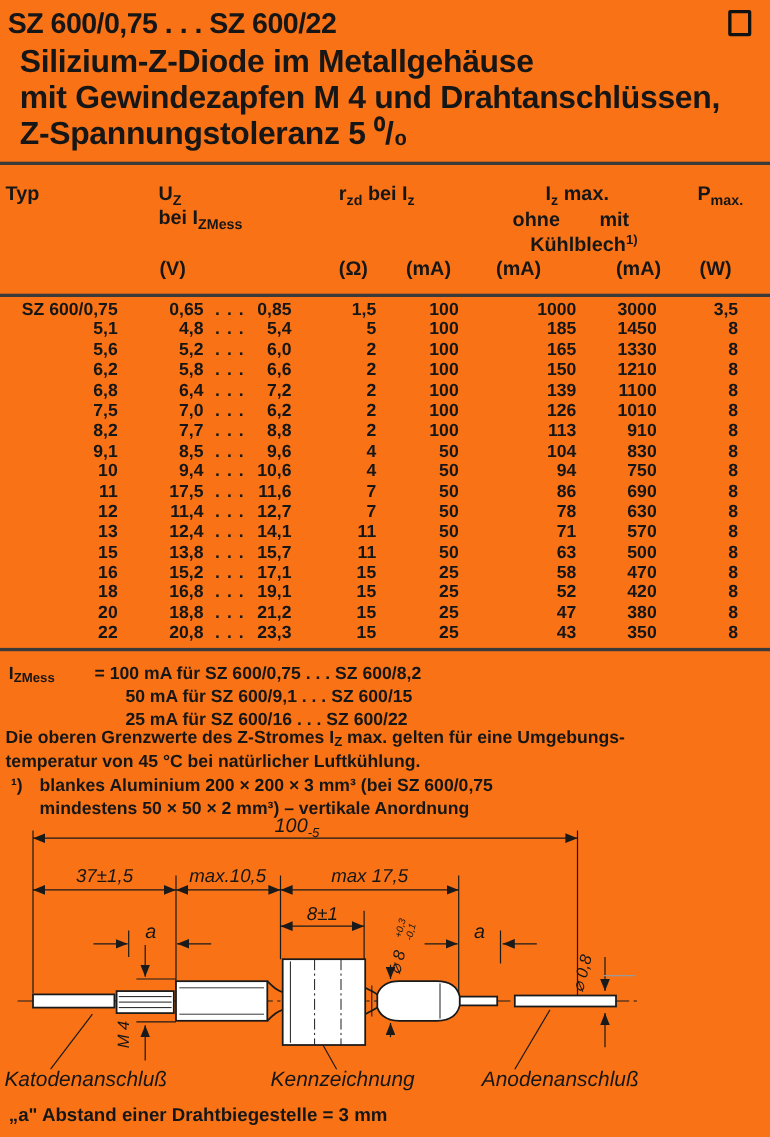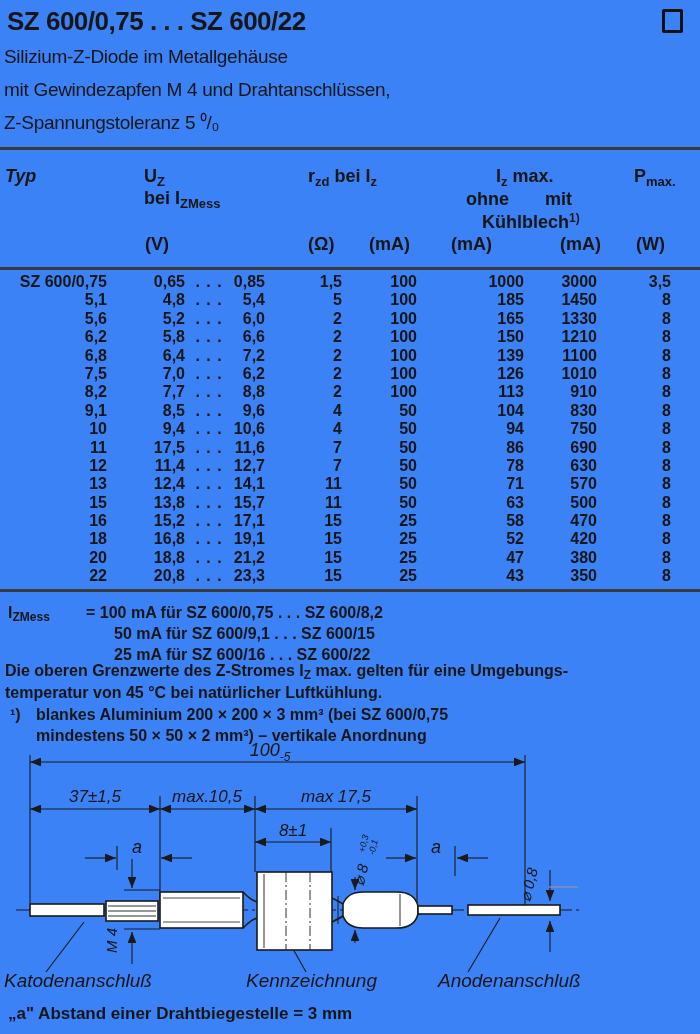--- a/index.html
+++ b/index.html
@@ -1,22 +1,22 @@
 <!DOCTYPE html>
 <html><head>
 <meta charset="utf-8">
 <style>
   html,body{margin:0;padding:0;background:#e8e8e4;}
-  .page{position:relative;width:700px;height:1034px;background:#3b82f6;overflow:hidden;
+  .page{position:relative;width:700px;height:1034px;background:#f97316;overflow:hidden;
         font-family:"Liberation Sans",sans-serif;color:#161616;}
   .abs{position:absolute;white-space:nowrap;}
   
   .title{left:7px;top:6px;font-size:26px;font-weight:700;letter-spacing:-0.5px;}
   .docbox{left:662px;top:9px;width:15px;height:18px;border:3px solid #111;border-radius:2px;}
-  .subtitle{left:4px;top:40px;font-size:19px;font-weight:400;line-height:33px;letter-spacing:-0.3px;white-space:nowrap;}
+  .subtitle{left:18px;top:40px;font-size:29px;font-weight:700;line-height:33px;letter-spacing:-0.3px;white-space:nowrap;}
   .rule{left:0;width:700px;height:3px;background:#3a3a3a;}
   .r1{top:147px;} .r2{top:267px;} .r3{top:589px;}
   
   .th{font-size:18px;font-weight:700;}
   .th sub,.sub13{font-size:13px;vertical-align:-4px;font-weight:700;}
   .th sup{font-size:12px;vertical-align:6px;}
   
   .tbody{position:absolute;left:0;top:273px;width:628px;}
   .trow{display:grid;grid-template-columns:110px 78px 42px 38px 77px 75px 107px 73px 74px;
         height:18.4px;line-height:18.4px;font-size:16px;font-weight:700;}
@@ -37,21 +37,21 @@
 
   <div class="abs title">SZ 600/0,75 . . . SZ 600/22</div>
   <div class="abs docbox"></div>
   <div class="abs subtitle">
     <div>Silizium-Z-Diode im Metallgehäuse</div>
     <div>mit Gewindezapfen M 4 und Drahtanschlüssen,</div>
     <div>Z-Spannungstoleranz 5 ⁰/₀</div>
   </div>
   <div class="abs rule r1"></div>
 
-  <div class="abs th" style="left:5px;top:166px;font-style:italic;">Typ</div>
+  <div class="abs th" style="left:5px;top:166px;">Typ</div>
   <div class="abs th" style="left:144px;top:166px;"><span>U</span><sub>Z</sub></div>
   <div class="abs th" style="left:144px;top:188px;"><span>bei I</span><sub>ZMess</sub></div>
   <div class="abs th" style="left:308px;top:166px;"><span>r</span><sub>zd</sub><span> bei I</span><sub>z</sub></div>
   <div class="abs th" style="left:496px;top:166px;"><span>I</span><sub>z</sub><span> max.</span></div>
   <div class="abs th" style="left:466px;top:189px;">ohne</div>
   <div class="abs th" style="left:545px;top:189px;">mit</div>
   <div class="abs th" style="left:482px;top:211px;"><span>Kühlblech</span><sup>1)</sup></div>
   <div class="abs th" style="left:634px;top:166px;"><span>P</span><sub>max.</sub></div>
   <div class="abs th" style="left:145px;top:234px;">(V)</div>
   <div class="abs th" style="left:308px;top:234px;">(Ω)</div>

